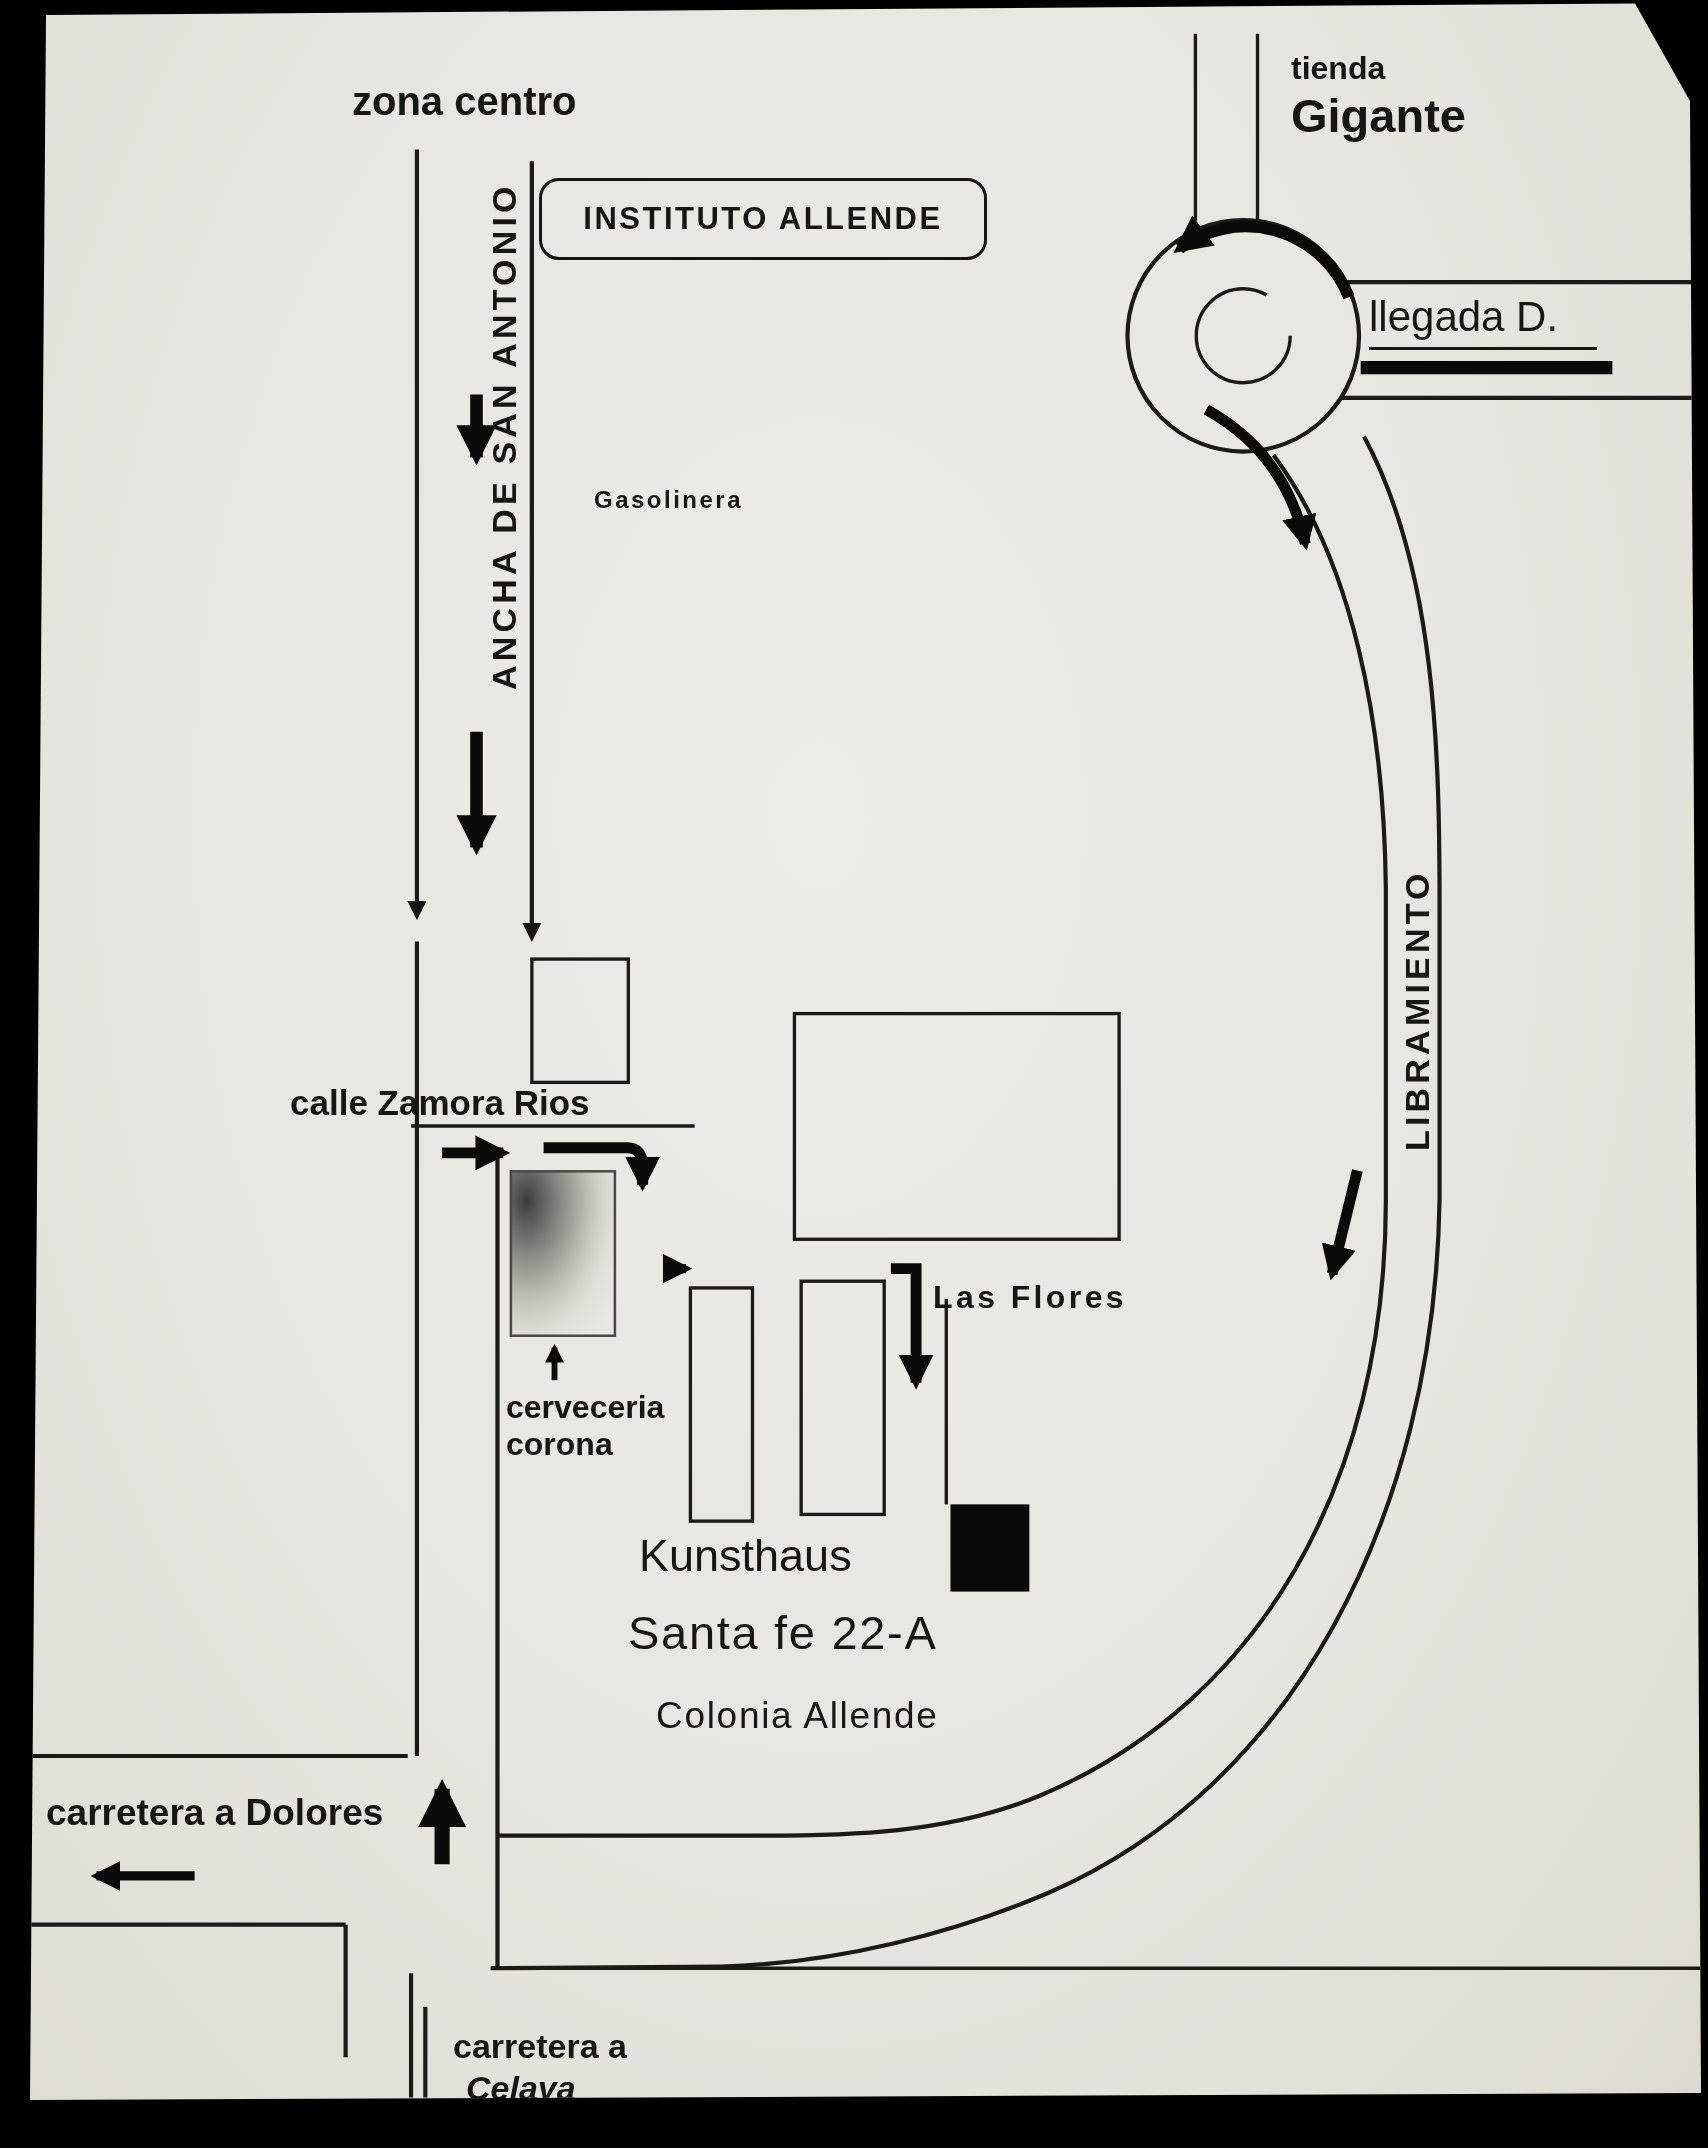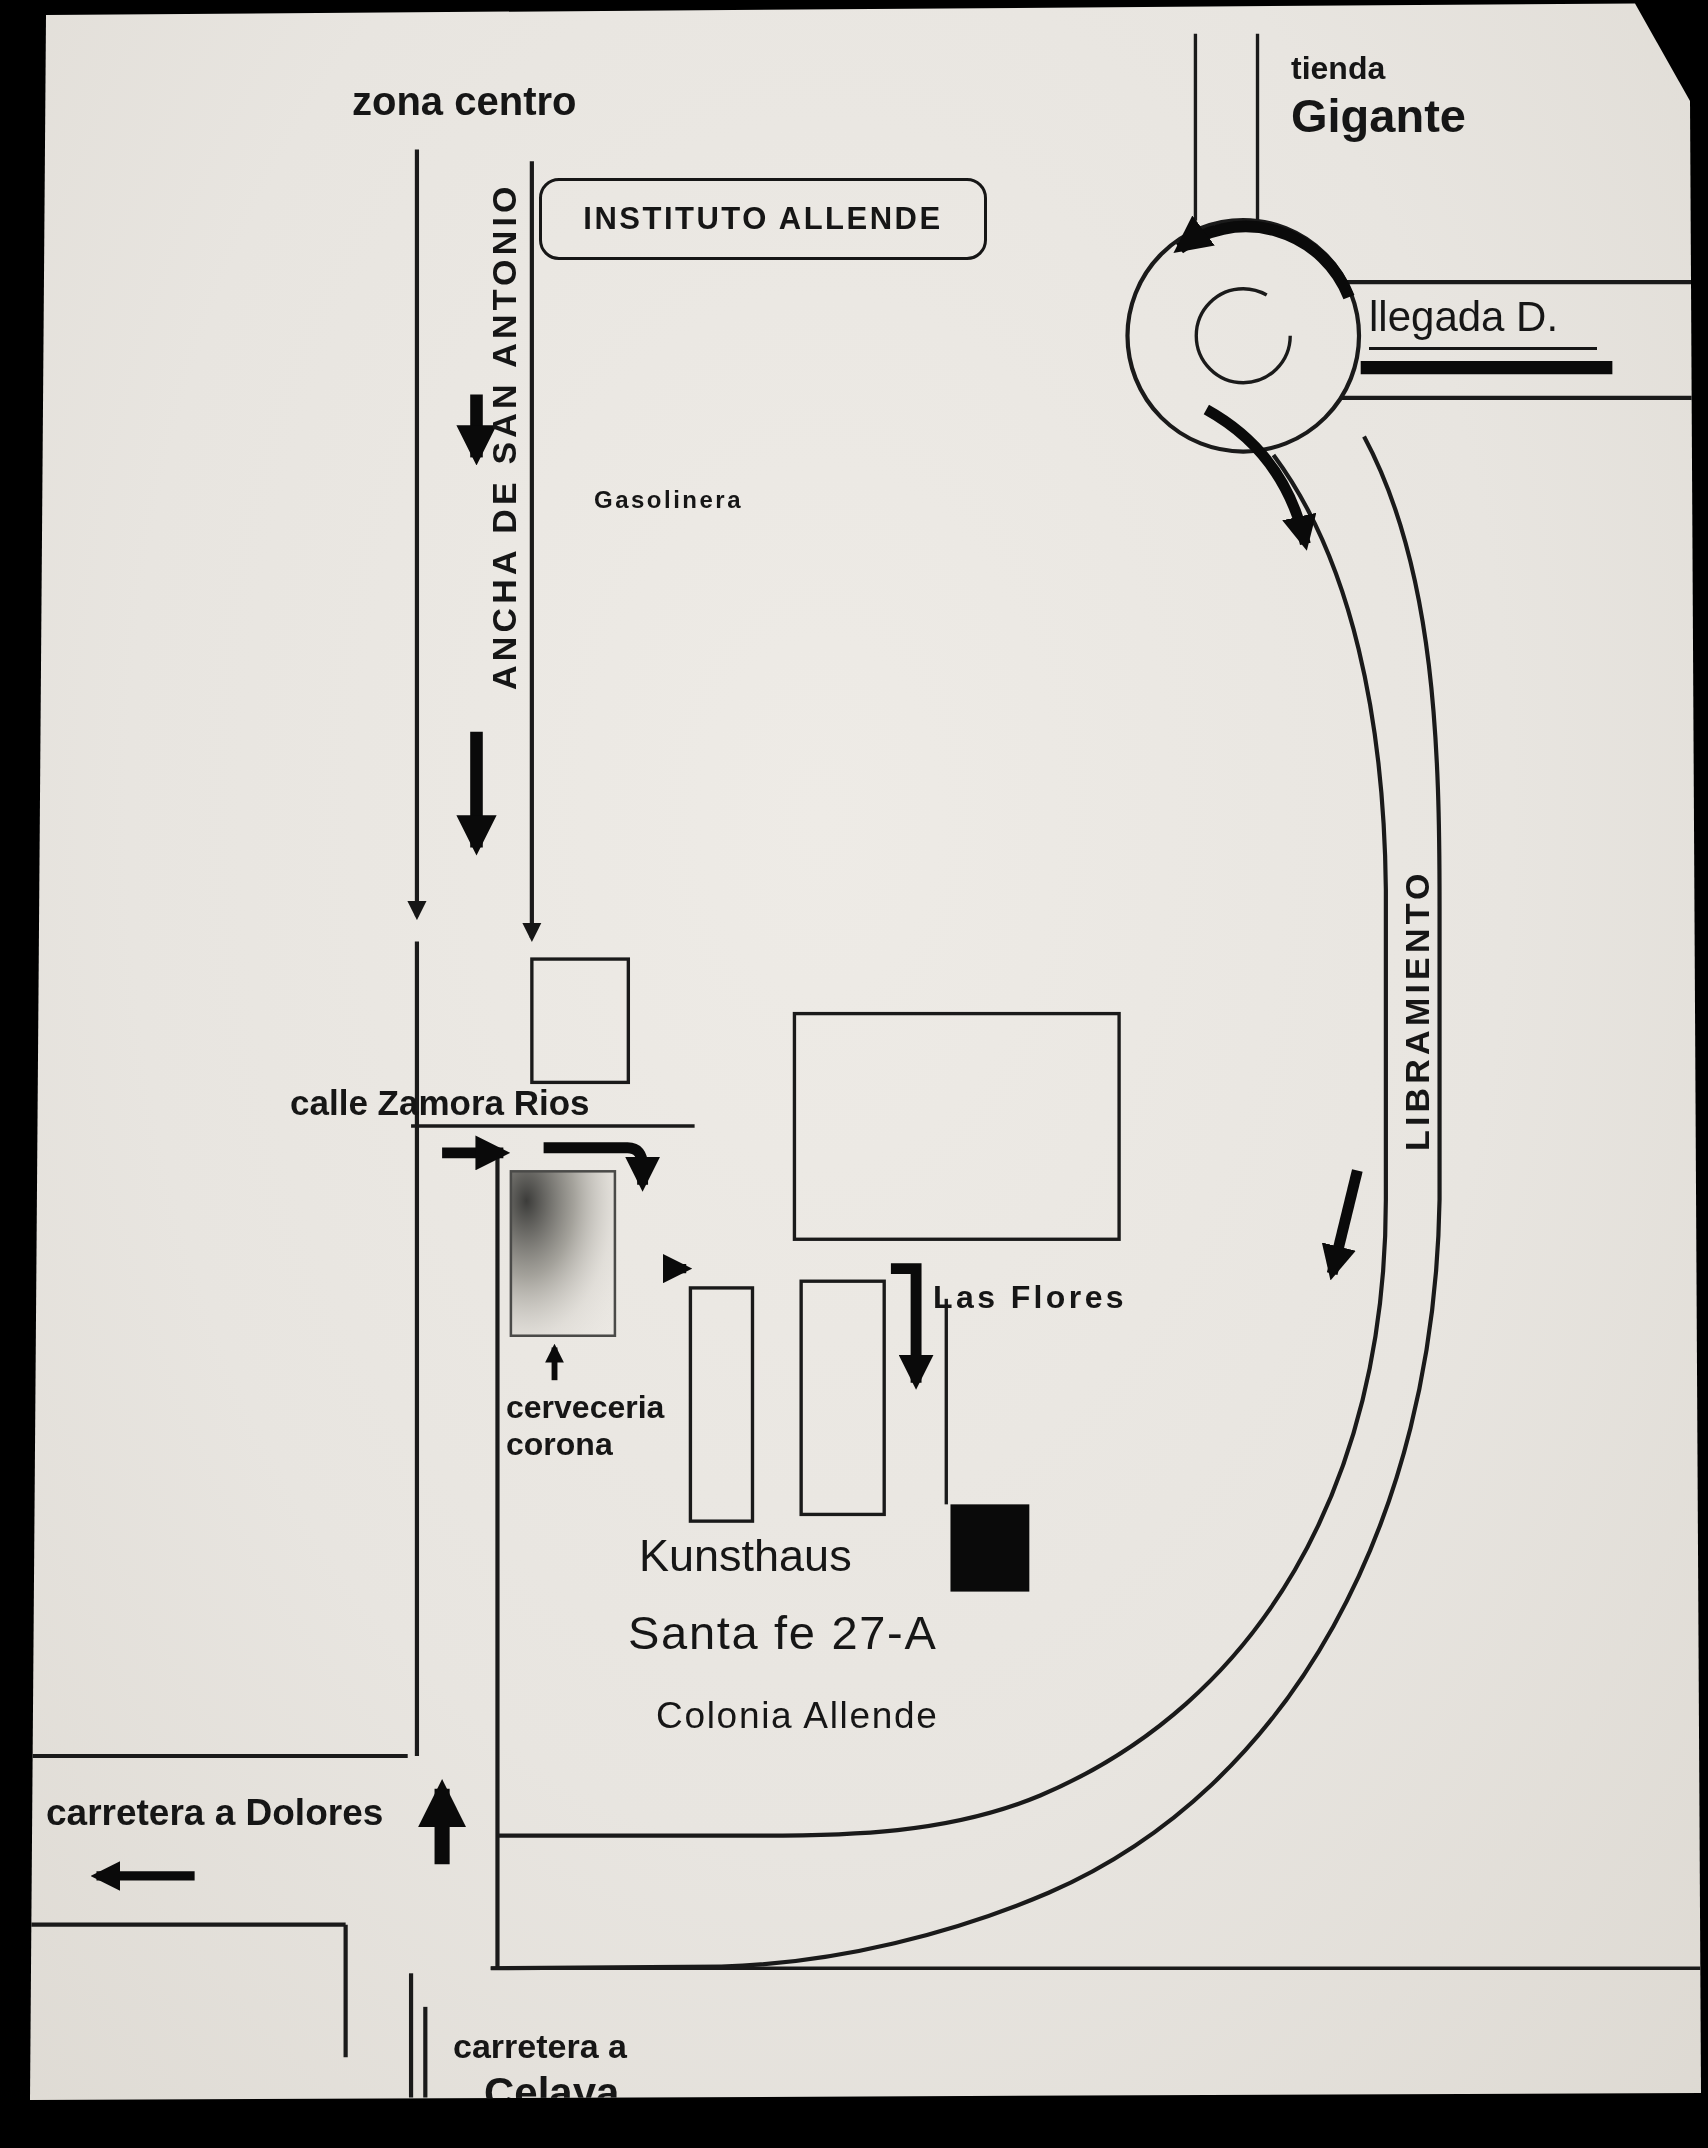--- a/index.html
+++ b/index.html
@@ -136,23 +136,23 @@
   <div class="label vert" style="left:1400px;top:1151px;font-size:34px;">LIBRAMIENTO</div>
 
   <div class="label b600" style="left:290px;top:1085px;font-size:35px;">calle Zamora Rios</div>
 
   <div class="label b600" style="left:933px;top:1233px;font-size:32px;letter-spacing:3.4px;margin-top:48px;">Las Flores</div>
 
   <div class="label b600" style="left:506px;top:1391px;font-size:32px;">cerveceria</div>
   <div class="label b600" style="left:506px;top:1428px;font-size:32px;">corona</div>
 
   <div class="label b500" style="left:639px;top:1532px;font-size:45px;">Kunsthaus</div>
-  <div class="label b500" style="left:628px;top:1608px;font-size:47px;letter-spacing:1.7px;">Santa fe 27-A</div>
+  <div class="label b500" style="left:628px;top:1608px;font-size:47px;letter-spacing:1.7px;">Santa fe 22-A</div>
   <div class="label b500" style="left:656px;top:1697px;font-size:37px;letter-spacing:1.7px;">Colonia Allende</div>
 
   <div class="label b700" style="left:46px;top:1794px;font-size:37px;">carretera a Dolores</div>
 
   <div class="label b700" style="left:453px;top:2029px;font-size:34px;">carretera a</div>
-  <div class="label b700" style="left:484px;top:2071px;font-size:42px;">Celaya</div>
+  <div class="label b700" style="left:466px;top:2071px;font-size:34px;font-style:italic;">Celaya</div>
 
 
 </div>
 
 
 </body></html>

